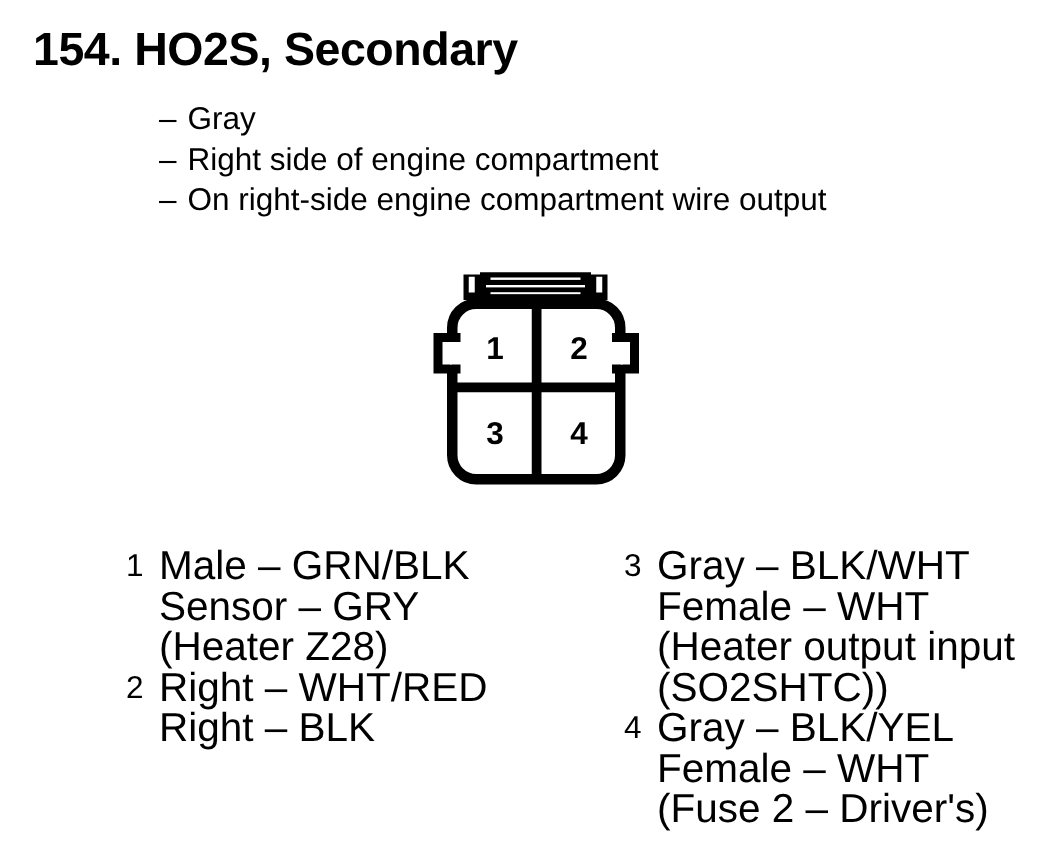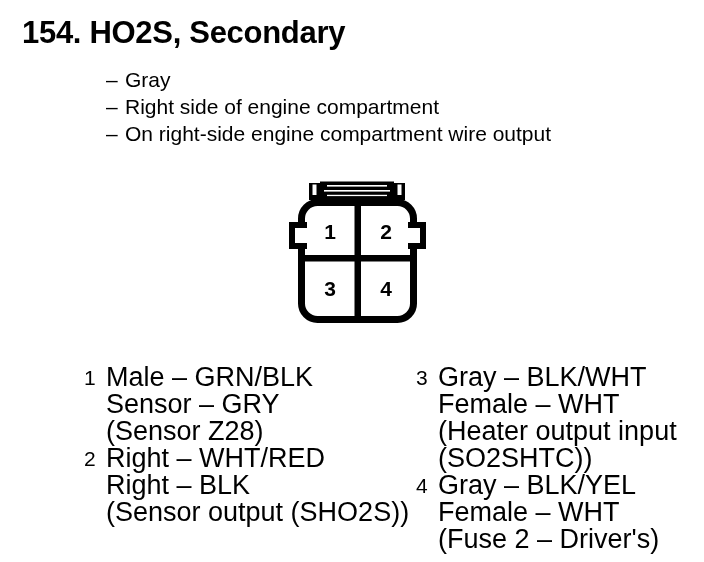--- a/index.html
+++ b/index.html
@@ -162,30 +162,29 @@
   </svg>
 </div>
 
 <div class="legend-col" id="legend-col-left">
 
   <div class="legend-item">
     <div class="legend-num">1</div>
     <div class="legend-lines">
       <div class="legend-line">Male – GRN/BLK</div>
       <div class="legend-line">Sensor – GRY</div>
-      <div class="legend-line">(Sensor Z28)</div>
+      <div class="legend-line">(Heater Z28)</div>
     </div>
   </div>
 
   <div class="legend-item">
     <div class="legend-num">2</div>
     <div class="legend-lines">
       <div class="legend-line">Right – WHT/RED</div>
       <div class="legend-line">Right – BLK</div>
-      <div class="legend-line">(Sensor output (SHO2S))</div>
     </div>
   </div>
 
 </div>
 
 <div class="legend-col" id="legend-col-right">
 
   <div class="legend-item">
     <div class="legend-num">3</div>
     <div class="legend-lines">

